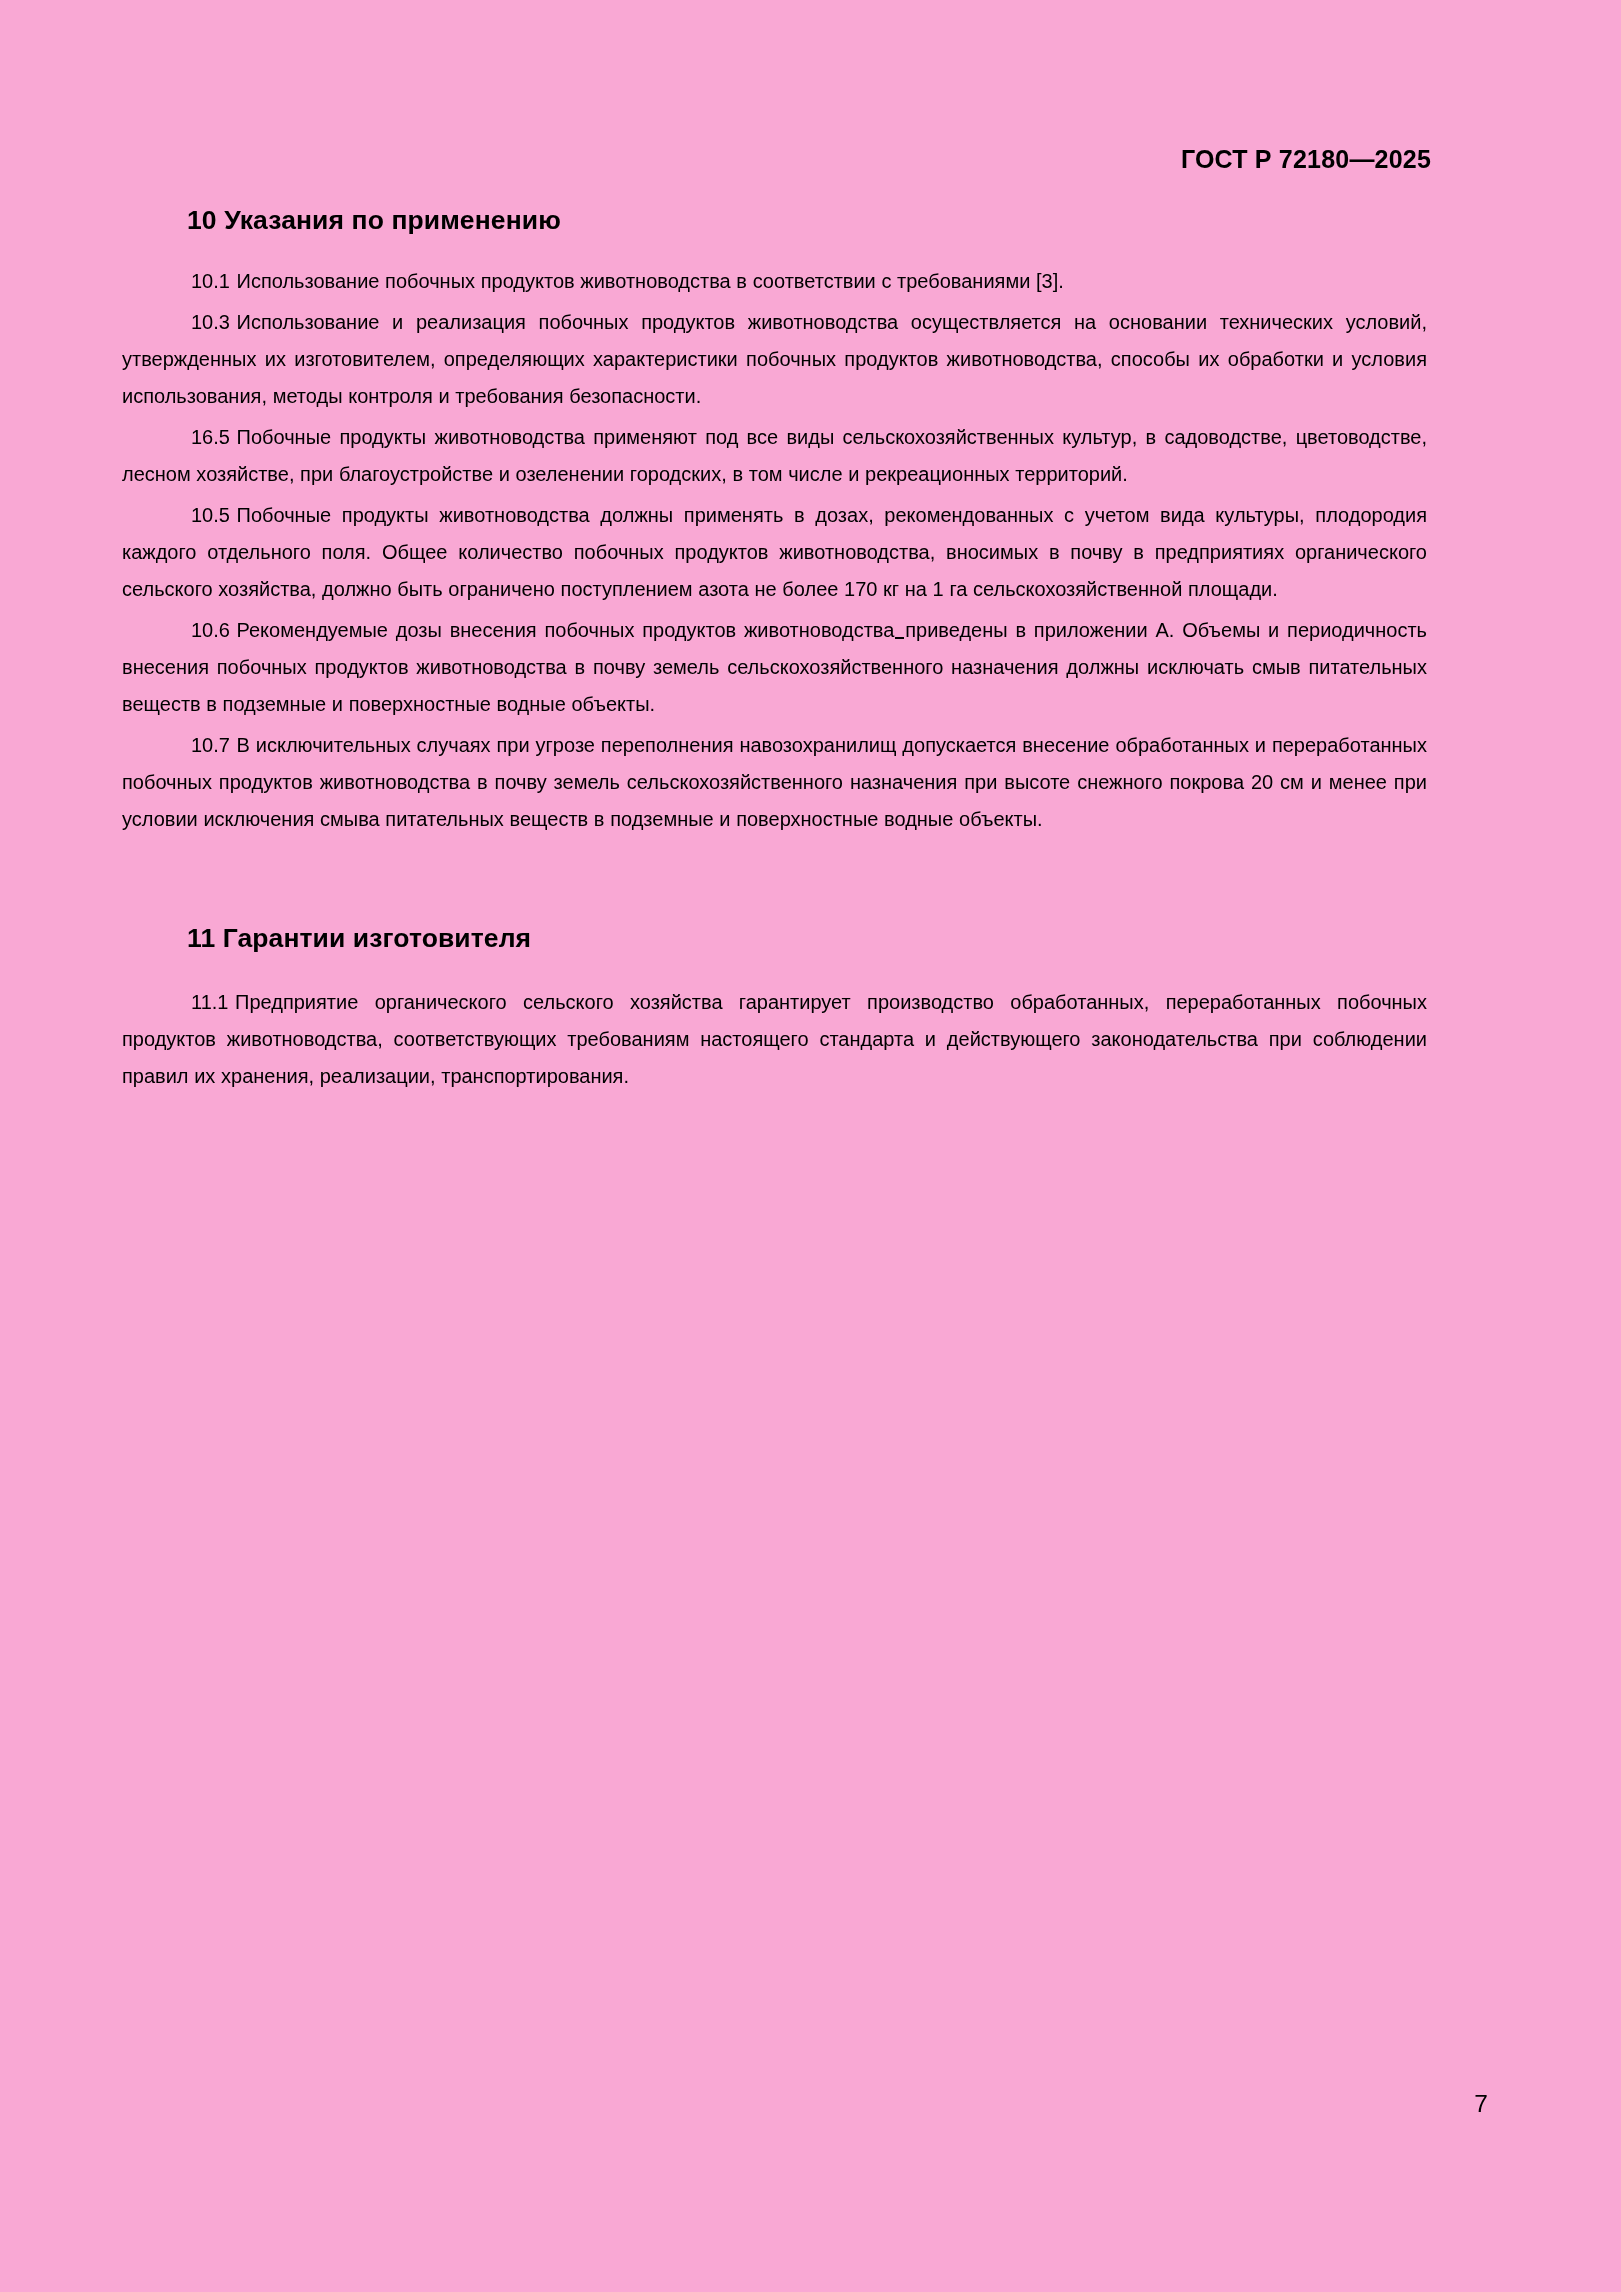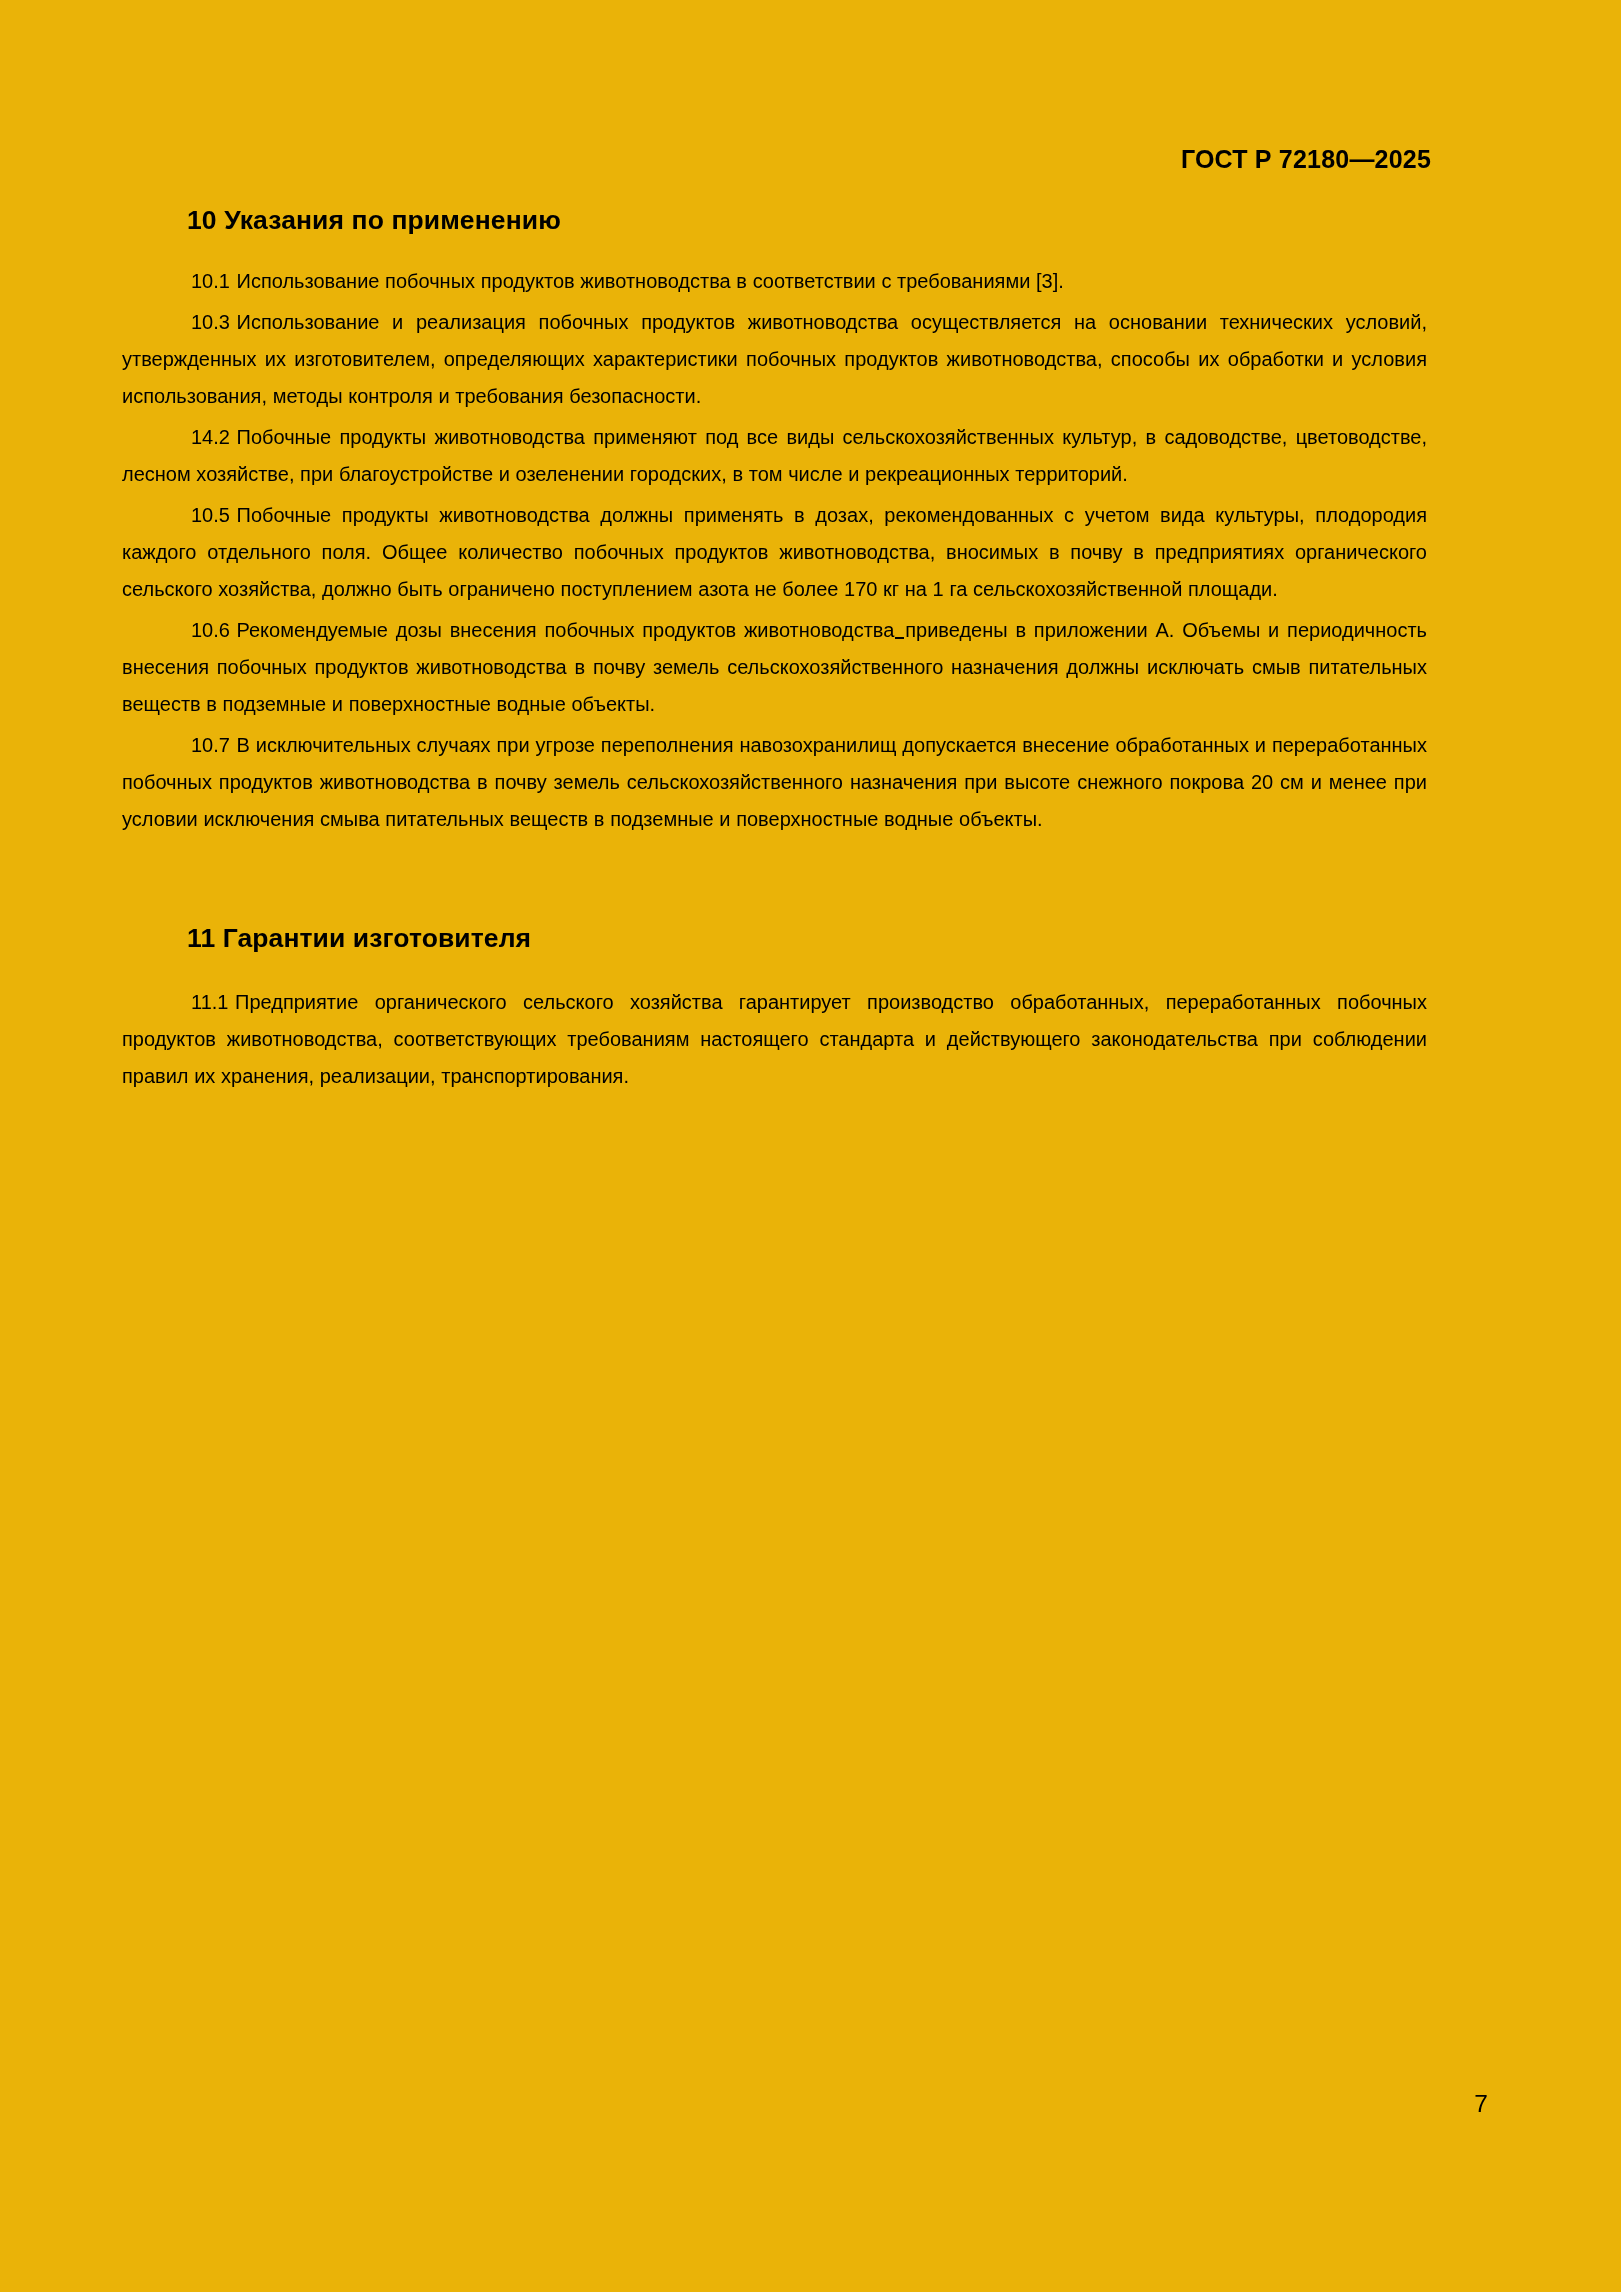--- a/index.html
+++ b/index.html
@@ -11,21 +11,21 @@
   body {
     font-family: "Liberation Sans", "DejaVu Sans", sans-serif;
     color: #000000;
     -webkit-font-smoothing: antialiased;
   }
   .page {
     position: relative;
     width: 1621px;
     height: 2293px;
     margin: 0 auto;
-    background: #eab308;
+    background: #f9a8d4;
     box-sizing: border-box;
     overflow: hidden;
   }
   
   .page-header {
     position: absolute;
     top: 145px;
     right: 190px;
     font-size: 25px;
     font-weight: bold;
@@ -98,21 +98,21 @@
     <p class="clause">
       <span class="num">10.1</span><span class="gap"></span><span>Использование побочных продуктов животноводства в соответствии с требованиями [3].</span>
     </p>
 
 
     <p class="clause">
       <span class="num">10.3</span><span class="gap"></span><span>Использование и реализация побочных продуктов животноводства осуществляется на основании технических условий, утвержденных их изготовителем, определяющих характеристики побочных продуктов животноводства, способы их обработки и условия использования, методы  контроля и требования безопасности.</span>
     </p>
 
     <p class="clause">
-      <span class="num">14.2</span><span class="gap"></span><span>Побочные продукты животноводства применяют под все виды сельскохозяйственных культур, в садоводстве, цветоводстве, лесном хозяйстве, при благоустройстве и озеленении городских, в том числе и рекреационных территорий.</span>
+      <span class="num">16.5</span><span class="gap"></span><span>Побочные продукты животноводства применяют под все виды сельскохозяйственных культур, в садоводстве, цветоводстве, лесном хозяйстве, при благоустройстве и озеленении городских, в том числе и рекреационных территорий.</span>
     </p>
 
     <p class="clause">
       <span class="num">10.5</span><span class="gap"></span><span>Побочные продукты животноводства должны применять в дозах, рекомендованных с учетом вида культуры, плодородия каждого отдельного поля. Общее количество побочных продуктов животноводства, вносимых в почву в предприятиях органического сельского хозяйства, должно быть ограничено поступлением азота не более 170 кг на 1 га сельскохозяйственной площади.</span>
     </p>
 
     <p class="clause">
       <span class="num">10.6</span><span class="gap"></span><span>Рекомендуемые дозы внесения побочных продуктов животноводства</span><span class="tinyrule"></span><span>приведены в приложении А. Объемы и периодичность внесения побочных продуктов животноводства в почву земель сельскохозяйственного назначения должны исключать смыв питательных веществ в подземные и поверхностные водные объекты.</span>
     </p>
 

